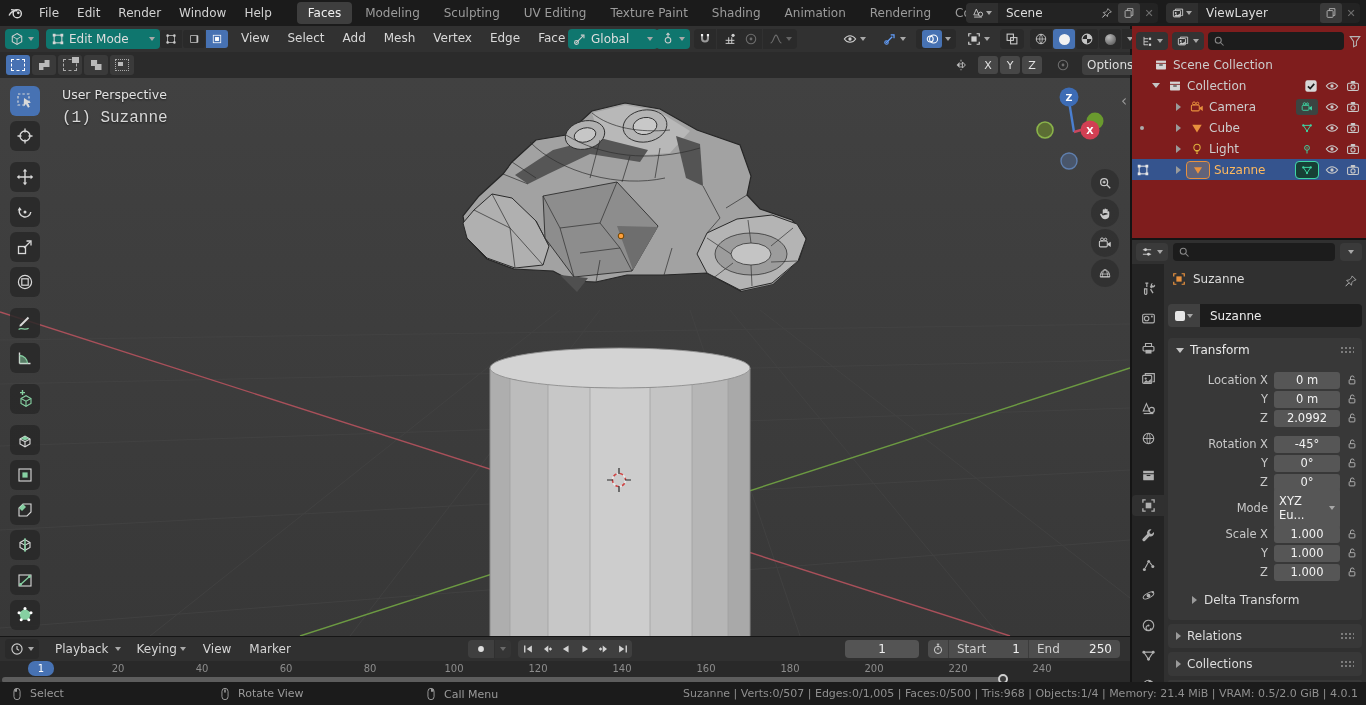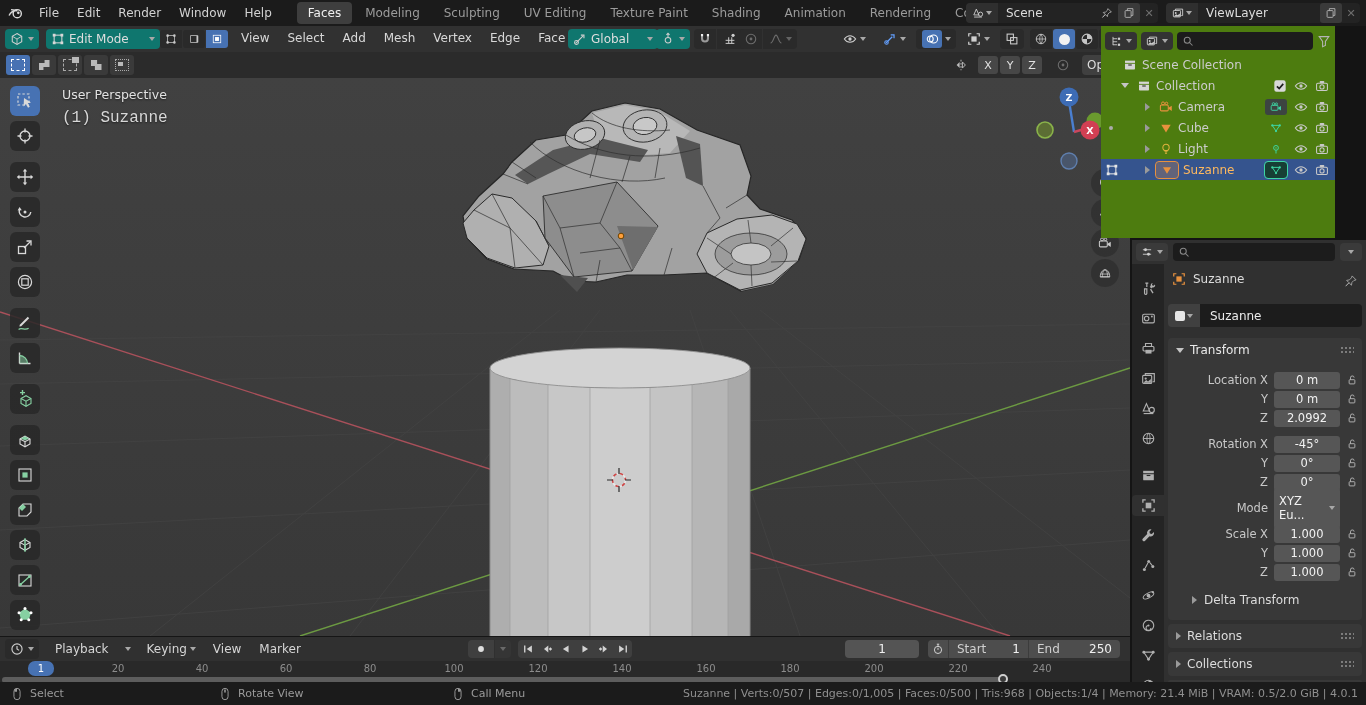--- a/index.html
+++ b/index.html
@@ -43,21 +43,21 @@
   #toolbar{left:10px;top:8px;display:flex;flex-direction:column;gap:5px;}
   .tbtn{width:30px;height:30px;border-radius:6px;background:rgba(40,40,40,.85);display:flex;align-items:center;justify-content:center;}
   .tbtn.active{background:#4772b3;}
   .tbtn.gapT{margin-top:6px;}
   .tbtn svg{width:18px;height:18px;}
   #gizmo{right:8px;top:8px;}
   .navbtn{position:absolute;width:28px;height:28px;border-radius:50%;background:rgba(42,42,42,.6);
           display:flex;align-items:center;justify-content:center;color:#c9c9c9;}
   #collapse{position:absolute;right:3px;top:14px;color:#9c9c9c;font-size:15px;}
   
-  #outliner{left:1101px;top:26px;width:234px;height:212px;background:#4d7c0f;}
+  #outliner{left:1132px;top:26px;width:234px;height:212px;background:#7f1d1d;}
   #outliner .hdr{display:flex;align-items:center;gap:4px;padding:4px 4px 0 4px;height:22px;}
   .searchbox{background:#1c1c1c;border-radius:4px;height:18px;display:flex;align-items:center;padding:0 5px;gap:4px;color:#888;flex:1;}
   .orow{position:absolute;left:0;width:234px;height:21px;display:flex;align-items:center;}
   .orow .lbl{color:#cccccc;margin-left:5px;}
   .orow.sel{background:#35548e;}
   .orow.sel .lbl{color:#ffb95e;}
   .tri-r{width:0;height:0;border-top:4px solid transparent;border-bottom:4px solid transparent;border-left:5px solid #9a9a9a;}
   .tri-d{width:0;height:0;border-left:4px solid transparent;border-right:4px solid transparent;border-top:5px solid #c5c5c5;}
   .oicons{position:absolute;right:6px;display:flex;gap:7px;align-items:center;color:#c9c9c9;}
   .orange{color:#e8913e;} .green{color:#3dd6a4;} .blue{color:#5e8fd0;} .pink{color:#d06a6a;} .yellowish{color:#e0b23e;}
@@ -1258,21 +1258,21 @@
   </div>
 
   <div id="timeline" class="abs">
     <div id="tlhead">
       <span class="hbtn" style="margin-left:5px;background:#2a2a2a">
           <svg class="icon" style="color:#cfcfcf">
             <use href="#i-clock"></use>
           </svg>
           <span class="caret"></span>
         </span>
-      <span class="row" style="margin-left:8px;gap:16px;padding:4px 8px;">
+      <span class="row" style="margin-left:8px;gap:6px;padding:4px 8px;">
           <span>Playback</span>
           <span class="caret"></span>
         </span>
       <span class="row" style="gap:3px;padding:4px 8px;">
           <span>Keying</span>
           <span class="caret"></span>
         </span>
       <span style="padding:4px 9px;">View</span>
       <span style="padding:4px 9px;">Marker</span>
 
@@ -1361,21 +1361,21 @@
           <use href="#i-mouseL"></use>
         </svg>
       <span>Select</span>
     </span>
     <span class="hint" style="left:218px;">
       <svg class="icon">
           <use href="#i-mouseM"></use>
         </svg>
       <span>Rotate View</span>
     </span>
-    <span class="hint" style="left:451px;">
+    <span class="hint" style="left:424px;align-items:flex-end;">
       <svg class="icon">
           <use href="#i-mouseR"></use>
         </svg>
       <span>Call Menu</span>
     </span>
     <span id="stats">Suzanne | Verts:0/507 | Edges:0/1,005 | Faces:0/500 | Tris:968 | Objects:1/4 | Memory: 21.4 MiB | VRAM: 0.5/2.0 GiB | 4.0.1</span>
   </div>
 
 </div>
 

